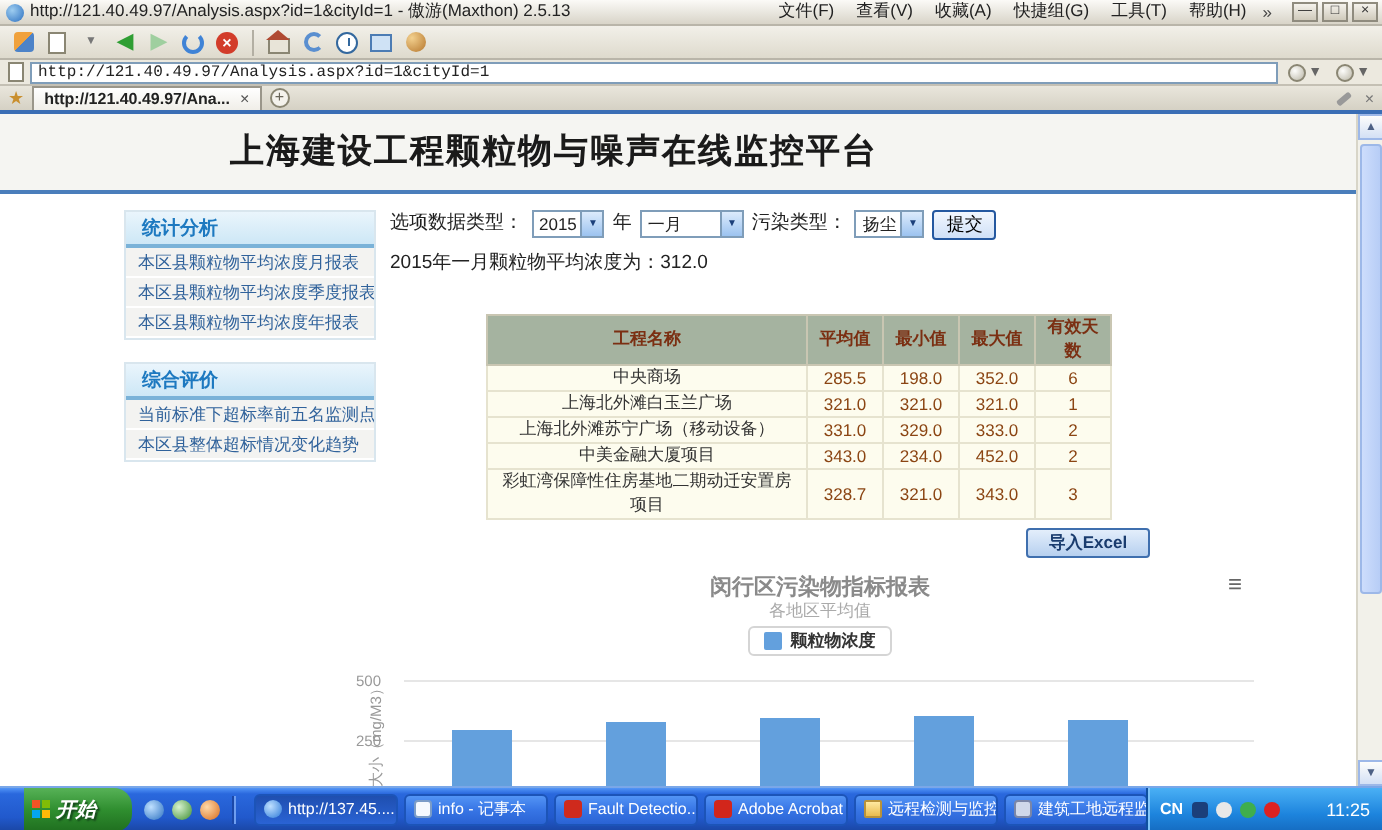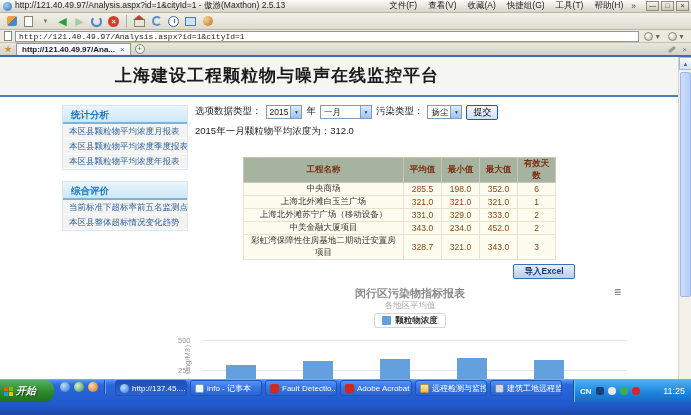--- a/index.html
+++ b/index.html
@@ -95,21 +95,21 @@
   .bar { position:absolute; bottom:0; cursor:pointer; }
   .xlabel { position:absolute; top:66px; font-size:7.5px; color:#666; white-space:nowrap; transform:rotate(-45deg); transform-origin:100% 0; }
 
   
   .scrollbar { position:absolute; top:0; right:0; bottom:0; width:13px; background:#f2f1ea; border-left:1px solid #d8d5c8; }
   .sb-btn { position:absolute; left:0; width:13px; height:13px; background:linear-gradient(180deg,#fdfdfb,#d3e0f5); border:1px solid #9db8e8; font-size:6px; color:#4d6185; text-align:center; line-height:12px; }
   .sb-up { top:0; } .sb-down { bottom:0; }
   .sb-thumb { position:absolute; left:1px; top:15px; width:11px; height:225px; background:linear-gradient(90deg,#cdddfc,#b7cdf6); border:1px solid #9db8e8; border-radius:2px; }
 
   
-  .taskbar { position:absolute; left:0; right:0; bottom:0; height:36px; background:linear-gradient(180deg,#5295f7 0%,#2a68dd 14%,#2159cc 70%,#1b48a8 100%); border-top:1px solid #7aa7e8; display:flex; align-items:flex-start; }
+  .taskbar { position:absolute; left:0; right:0; bottom:0; height:22px; background:linear-gradient(180deg,#5295f7 0%,#2a68dd 14%,#2159cc 70%,#1b48a8 100%); border-top:1px solid #7aa7e8; display:flex; align-items:center;padding-left:12px; }
   .start-btn { height:22px; width:54px; background:linear-gradient(180deg,#57b257 0%,#2f8e2f 50%,#1f6e1f 100%); border-radius:0 9px 9px 0; display:flex; align-items:center; gap:3px; padding:0 8px 0 4px; color:#fff; font-weight:bold; font-style:italic; font-size:10px; text-shadow:1px 1px 1px #14421a; cursor:pointer; flex:0 0 auto; }
   .win-flag { display:grid; grid-template-columns:4px 4px; grid-template-rows:4px 4px; gap:1px; }
   .win-flag span:nth-child(1){background:#f35325;} .win-flag span:nth-child(2){background:#81bc06;}
   .win-flag span:nth-child(3){background:#05a6f0;} .win-flag span:nth-child(4){background:#ffba08;}
   .quicklaunch { display:flex; align-items:center; gap:4px; padding:0 6px; flex:0 0 auto; }
   .ql-icon { width:10px; height:10px; border-radius:50%; }
   .ql-divider { width:1px; height:14px; background:#1b48a8; box-shadow:1px 0 0 #6f9ef0; margin-left:2px; }
   .taskbtns { display:flex; align-items:center; gap:3px; padding:0 4px; flex:1 1 auto; overflow:hidden; }
   .taskbtn { height:16px; flex:0 0 72px; background:linear-gradient(180deg,#5394f5,#3775e5 50%,#2a63d4); border:1px solid #1c54b8; border-radius:3px; display:flex; align-items:center; gap:3px; padding:0 4px; color:#fff; font-size:8px; white-space:nowrap; overflow:hidden; cursor:pointer; }
   .taskbtn.active { background:linear-gradient(180deg,#1f4fb0,#2a63d4); }

